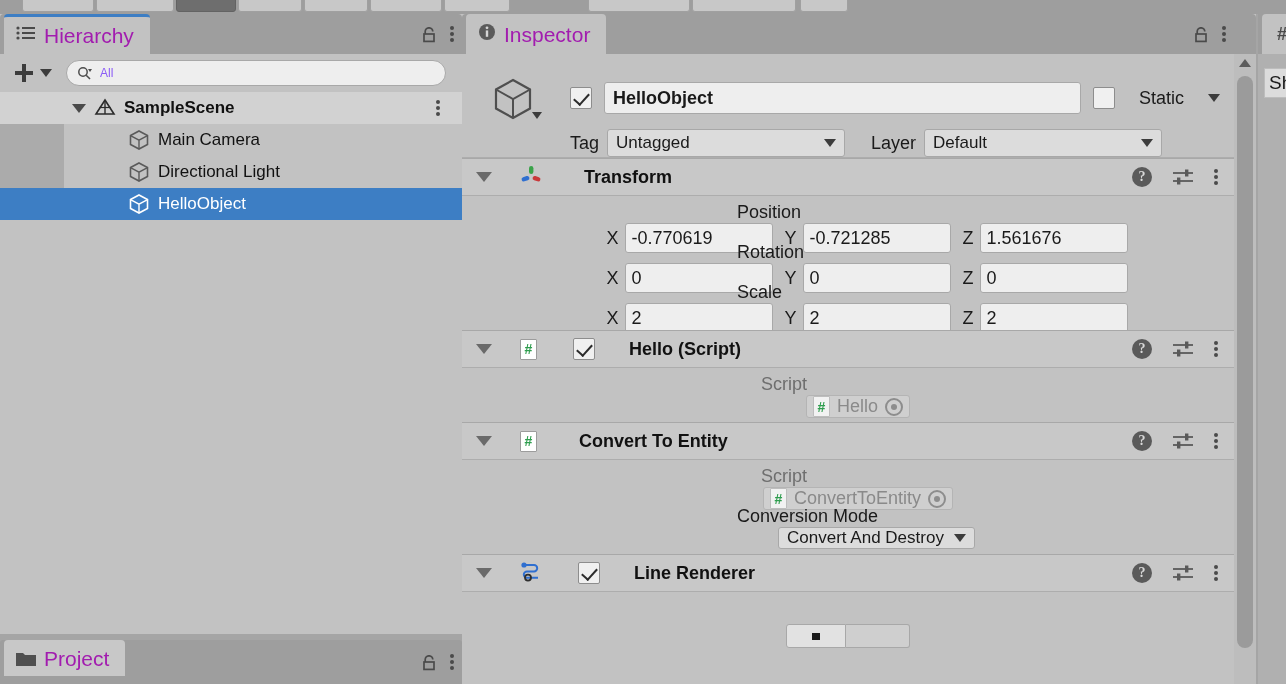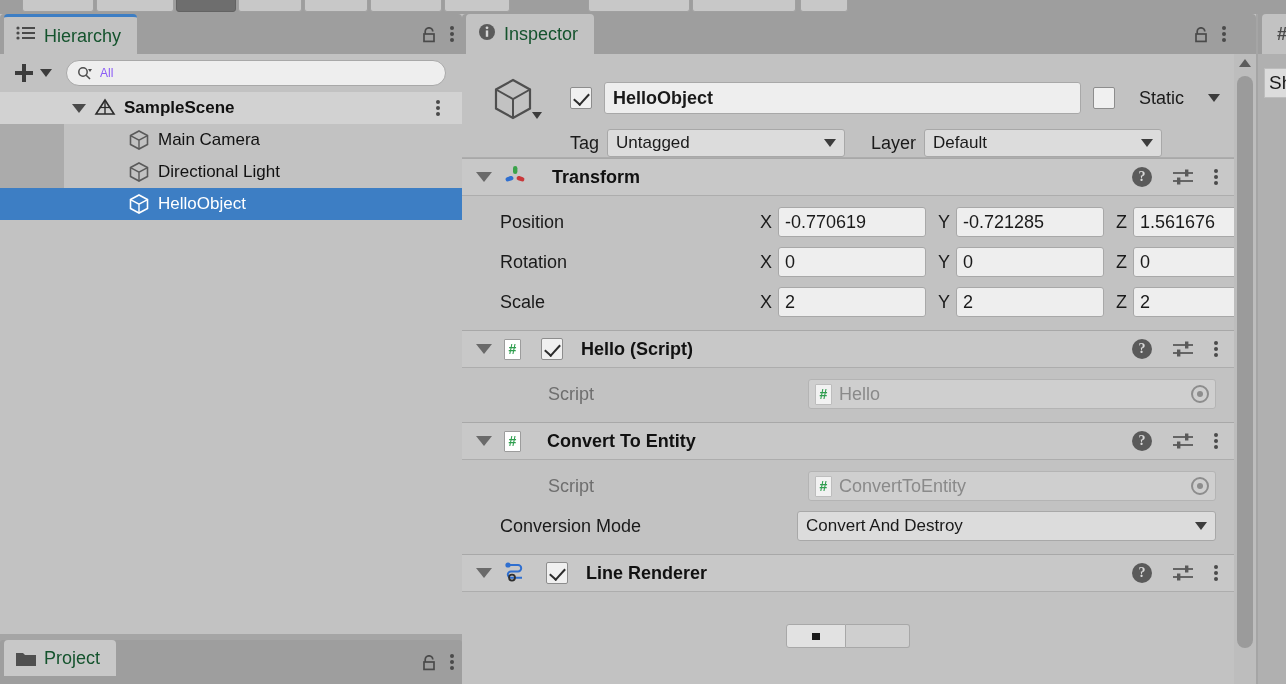--- a/index.html
+++ b/index.html
@@ -32,21 +32,21 @@
   }
   .tab {
     position: absolute; left: 4px; top: 0; height: 40px;
     display: flex; align-items: center; gap: 8px;
     padding: 0 16px 0 12px;
     background: #c2c2c2;
     border-radius: 4px 4px 0 0;
     font-size: 17px; color: #1a1a1a;
   }
   .tab.active-accent { border-top: 3px solid #3d7ec4; padding-top: 0; }
-  .tab-label { font-size: 18px; color: #14532d; line-height: 1; }
+  .tab-label { font-size: 21px; color: #a21caf; line-height: 1; }
 
   .tabstrip-right {
     position: absolute; right: 8px; top: 0; height: 40px;
     display: flex; align-items: center; gap: 14px;
   }
 
   
   .ic { display: inline-block; position: relative; }
   .lock-ic { width: 14px; height: 15px; }
   .kebab-ic { width: 4px; height: 16px; position: relative; }
@@ -171,21 +171,21 @@
     border-radius: 3px; display: flex; align-items: center;
     padding: 0 8px; font-size: 17px; color: #1a1a1a;
     justify-content: space-between;
   }
   .dropdown .mini-caret { margin-left: 10px; }
 
   
   .comp-header {
     position: relative; height: 38px; background: #c8c8c8;
     border-top: 1px solid #a8a8a8; border-bottom: 1px solid #adadad;
-    display: flex; align-items: center; padding-left: 14px; gap: 12px;
+    display: flex; align-items: center; padding-left: 14px; gap: 28px;
   }
   .comp-caret {
     width: 0; height: 0; flex: 0 0 auto;
     border-left: 8px solid transparent; border-right: 8px solid transparent;
     border-top: 10px solid #6a6a6a;
   }
   .comp-title { font-size: 18px; font-weight: bold; color: #111; margin-left: 14px; }
   .comp-actions {
     position: absolute; right: 16px; top: 0; height: 100%;
     display: flex; align-items: center; gap: 20px;
@@ -194,21 +194,21 @@
     width: 20px; height: 20px; border-radius: 50%; background: #5a5a5a;
     color: #d8d8d8; font-size: 14px; font-weight: bold;
     display: flex; align-items: center; justify-content: center;
     font-family: "Liberation Serif", serif;
   }
   .preset-ic { width: 22px; height: 18px; }
 
   .comp-body { background: #c2c2c2; padding: 6px 0 8px 0; }
   .field-row {
     height: 40px; display: flex; align-items: center; padding-left: 38px;
-    font-size: 18px; color: #1a1a1a;
+    font-size: 18px; color: #1a1a1a; flex-direction: column;
   }
   .field-label { width: 260px; flex: 0 0 auto; }
   .field-label.dim { color: #6e6e6e; margin-left: 48px; }
   .axis-group { display: flex; align-items: center; gap: 0; }
   .axis-tag { font-size: 18px; color: #1a1a1a; margin: 0 6px 0 0; }
   .num-field {
     width: 148px; height: 30px; background: #eeeeee;
     border: 1px solid #a8a8a8; border-radius: 3px;
     display: flex; align-items: center; padding: 0 6px;
     font-size: 18px; color: #1a1a1a; margin-right: 12px;

